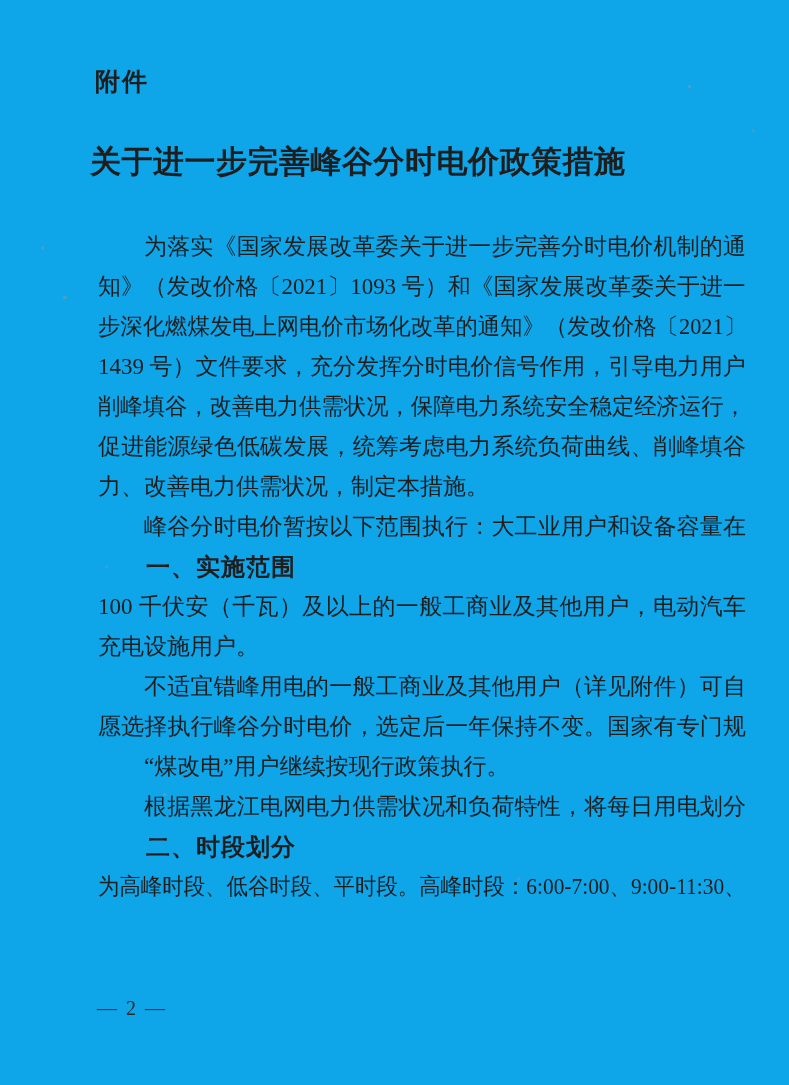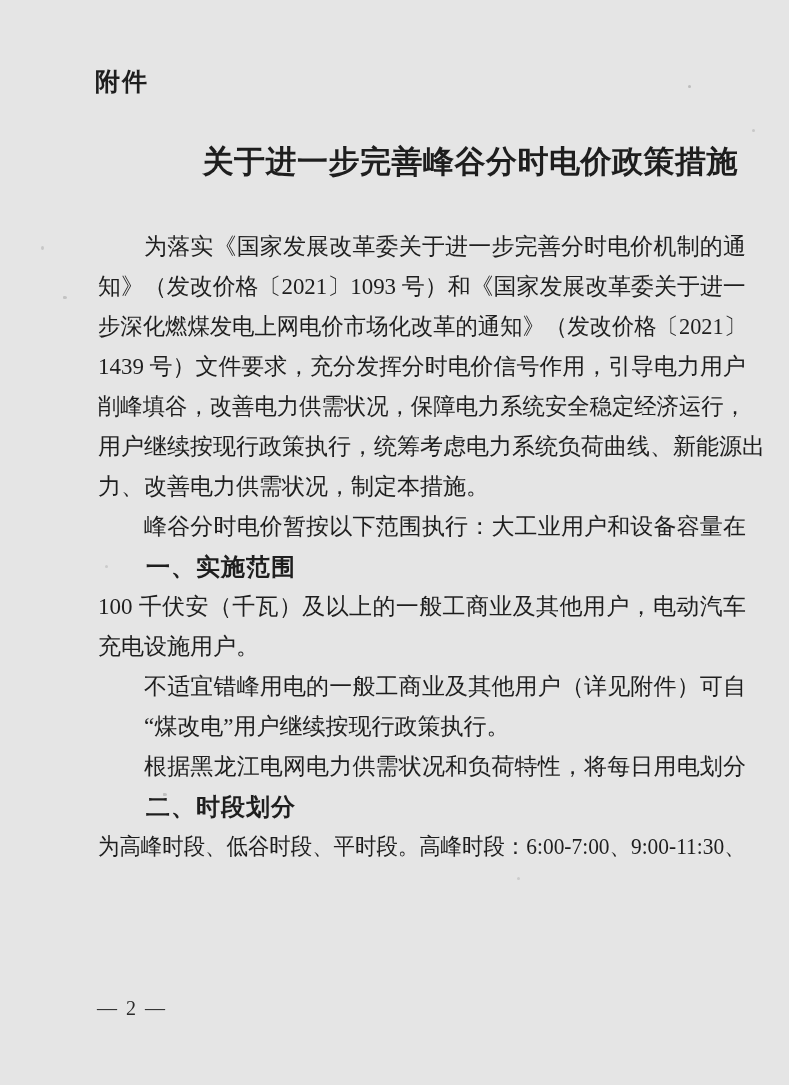--- a/index.html
+++ b/index.html
@@ -4,21 +4,21 @@
 <style>
   html, body {
     margin: 0;
     padding: 0;
     background: #ffffff;
   }
   .page {
     position: relative;
     width: 789px;
     height: 1085px;
-    background: #e5e5e5;
+    background: #0ea5e9;
     overflow: hidden;
     font-family: "Liberation Serif", "DejaVu Serif", serif;
     color: #1e1e1e;
   }
   
   .attachment {
     position: absolute;
     left: 95px;
     top: 64px;
     font-family: "Liberation Sans", "DejaVu Sans", sans-serif;
@@ -27,21 +27,21 @@
     line-height: 34px;
     letter-spacing: 2px;
   }
   
   .doc-title {
     position: absolute;
     left: 90px;
     top: 140px;
     width: 648px;
     margin: 0;
-    text-align: right;
+    text-align: left;
     font-family: "Liberation Serif", "DejaVu Serif", serif;
     font-weight: 700;
     font-size: 31px;
     line-height: 44px;
     letter-spacing: 0.5px;
     white-space: nowrap;
   }
   
   .body-col {
     position: absolute;
@@ -98,27 +98,28 @@
   <div class="attachment">附件</div>
 
   <h1 class="doc-title">关于进一步完善峰谷分时电价政策措施</h1>
 
   <div class="body-col">
     <div class="line full indent">为落实《国家发展改革委关于进一步完善分时电价机制的通</div>
     <div class="line full" style="transform-origin: 0px 50%; transform: scaleX(0.996923);">知》（发改价格〔2021〕1093 号）和《国家发展改革委关于进一</div>
     <div class="line full" style="transform-origin: 0px 50%; transform: scaleX(0.971514);">步深化燃煤发电上网电价市场化改革的通知》（发改价格〔2021〕</div>
     <div class="line full" style="transform-origin: 0px 50%; transform: scaleX(0.996923);">1439 号）文件要求，充分发挥分时电价信号作用，引导电力用户</div>
     <div class="line full" style="transform-origin: 0px 50%; transform: scaleX(0.971514);">削峰填谷，改善电力供需状况，保障电力系统安全稳定经济运行，</div>
-    <div class="line full">用户继续按现行政策执行，统筹考虑电力系统负荷曲线、新能源出</div>
+    <div class="line full">促进能源绿色低碳发展，统筹考虑电力系统负荷曲线、削峰填谷</div>
     <div class="line">力、改善电力供需状况，制定本措施。</div>
     <div class="line full indent">峰谷分时电价暂按以下范围执行：大工业用户和设备容量在</div>
     <div class="line heading indent">一、实施范围</div>
     <div class="line full">100 千伏安（千瓦）及以上的一般工商业及其他用户，电动汽车</div>
     <div class="line">充电设施用户。</div>
     <div class="line full indent">不适宜错峰用电的一般工商业及其他用户（详见附件）可自</div>
+    <div class="line full">愿选择执行峰谷分时电价，选定后一年保持不变。国家有专门规</div>
     <div class="line indent">“煤改电”用户继续按现行政策执行。</div>
     <div class="line full indent">根据黑龙江电网电力供需状况和负荷特性，将每日用电划分</div>
     <div class="line heading indent">二、时段划分</div>
     <div class="line full" style="transform-origin: 0px 50%; transform: scaleX(0.931034);">为高峰时段、低谷时段、平时段。高峰时段：6:00-7:00、9:00-11:30、</div>
   </div>
 
   <div class="page-number">— 2 —</div>
 
   <div class="speck s1"></div>
   <div class="speck s2"></div>

